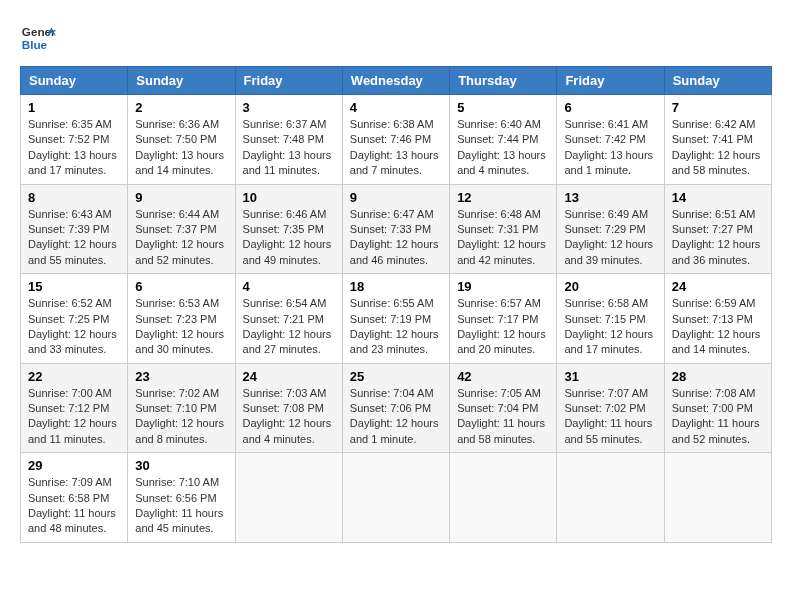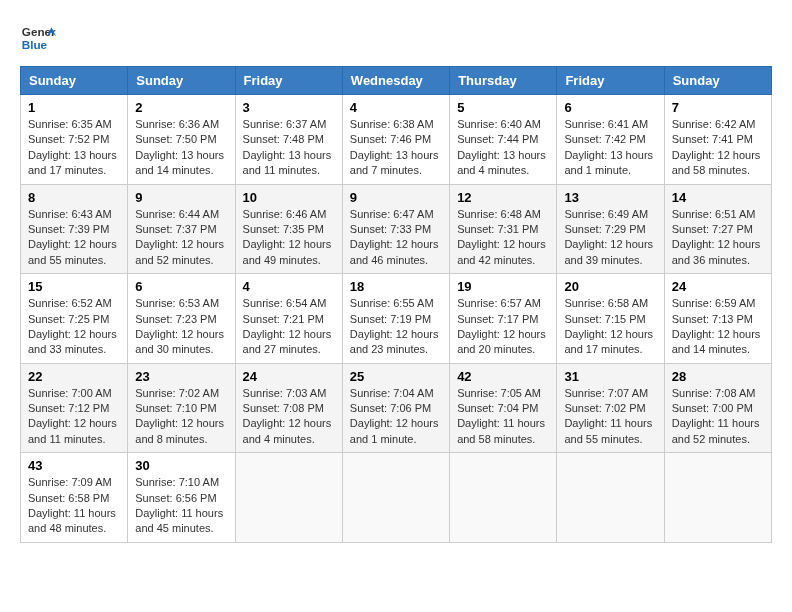--- a/index.html
+++ b/index.html
@@ -225,21 +225,21 @@
           <span class="day-num">31</span>
           <div class="day-info">Sunrise: 7:07 AM<br>Sunset: 7:02 PM<br>Daylight: 11 hours and 55 minutes.</div>
         </td>
         <td>
           <span class="day-num">28</span>
           <div class="day-info">Sunrise: 7:08 AM<br>Sunset: 7:00 PM<br>Daylight: 11 hours and 52 minutes.</div>
         </td>
       </tr>
       <tr>
         <td>
-          <span class="day-num">43</span>
+          <span class="day-num">29</span>
           <div class="day-info">Sunrise: 7:09 AM<br>Sunset: 6:58 PM<br>Daylight: 11 hours and 48 minutes.</div>
         </td>
         <td>
           <span class="day-num">30</span>
           <div class="day-info">Sunrise: 7:10 AM<br>Sunset: 6:56 PM<br>Daylight: 11 hours and 45 minutes.</div>
         </td>
         <td class="empty-cell"></td>
         <td class="empty-cell"></td>
         <td class="empty-cell"></td>
         <td class="empty-cell"></td>

